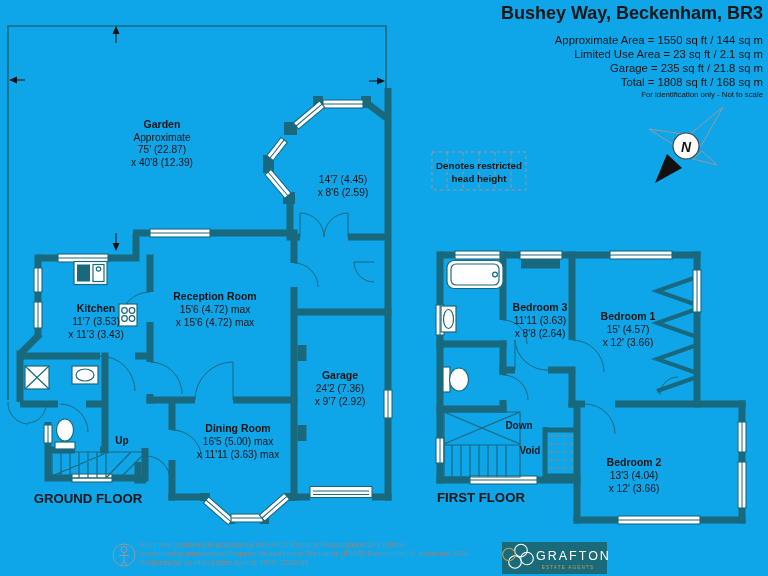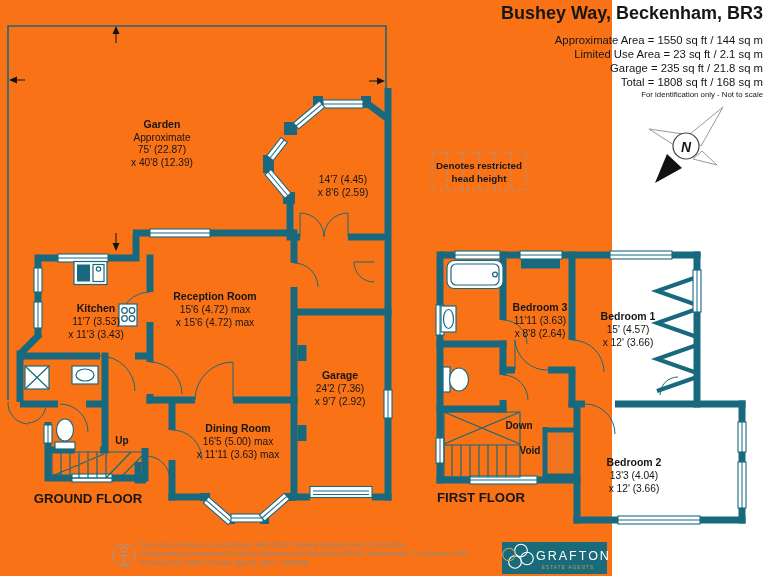--- a/index.html
+++ b/index.html
@@ -1,17 +1,17 @@
 <!DOCTYPE html>
 <html><head>
 <meta charset="utf-8">
 <style>
   :root { --wall:#19697E; --gold:#BFA05A; }
   html,body { margin:0; padding:0; background:#fff; }
-  .page { width:612px; height:576px; position:relative; background:#f97316;
+  .page { width:768px; height:576px; position:relative; background:#0ea5e9;
           font-family:"Liberation Sans", sans-serif; }
   svg text { fill:#161616; }
   .wall   { stroke:var(--wall); stroke-width:7; fill:none; }
   .wall5  { stroke:var(--wall); stroke-width:5; fill:none; }
   .wall4  { stroke:var(--wall); stroke-width:4; fill:none; }
   .thin   { stroke:var(--wall); stroke-width:1.2; fill:none; }
   .arc    { stroke:var(--wall); stroke-width:1; fill:none; }
   .fix    { stroke:var(--wall); stroke-width:1.2; fill:#fff; }
   .chunk  { fill:var(--wall); stroke:none; }
   .bound  { stroke:var(--wall); stroke-width:1.6; fill:none; }

